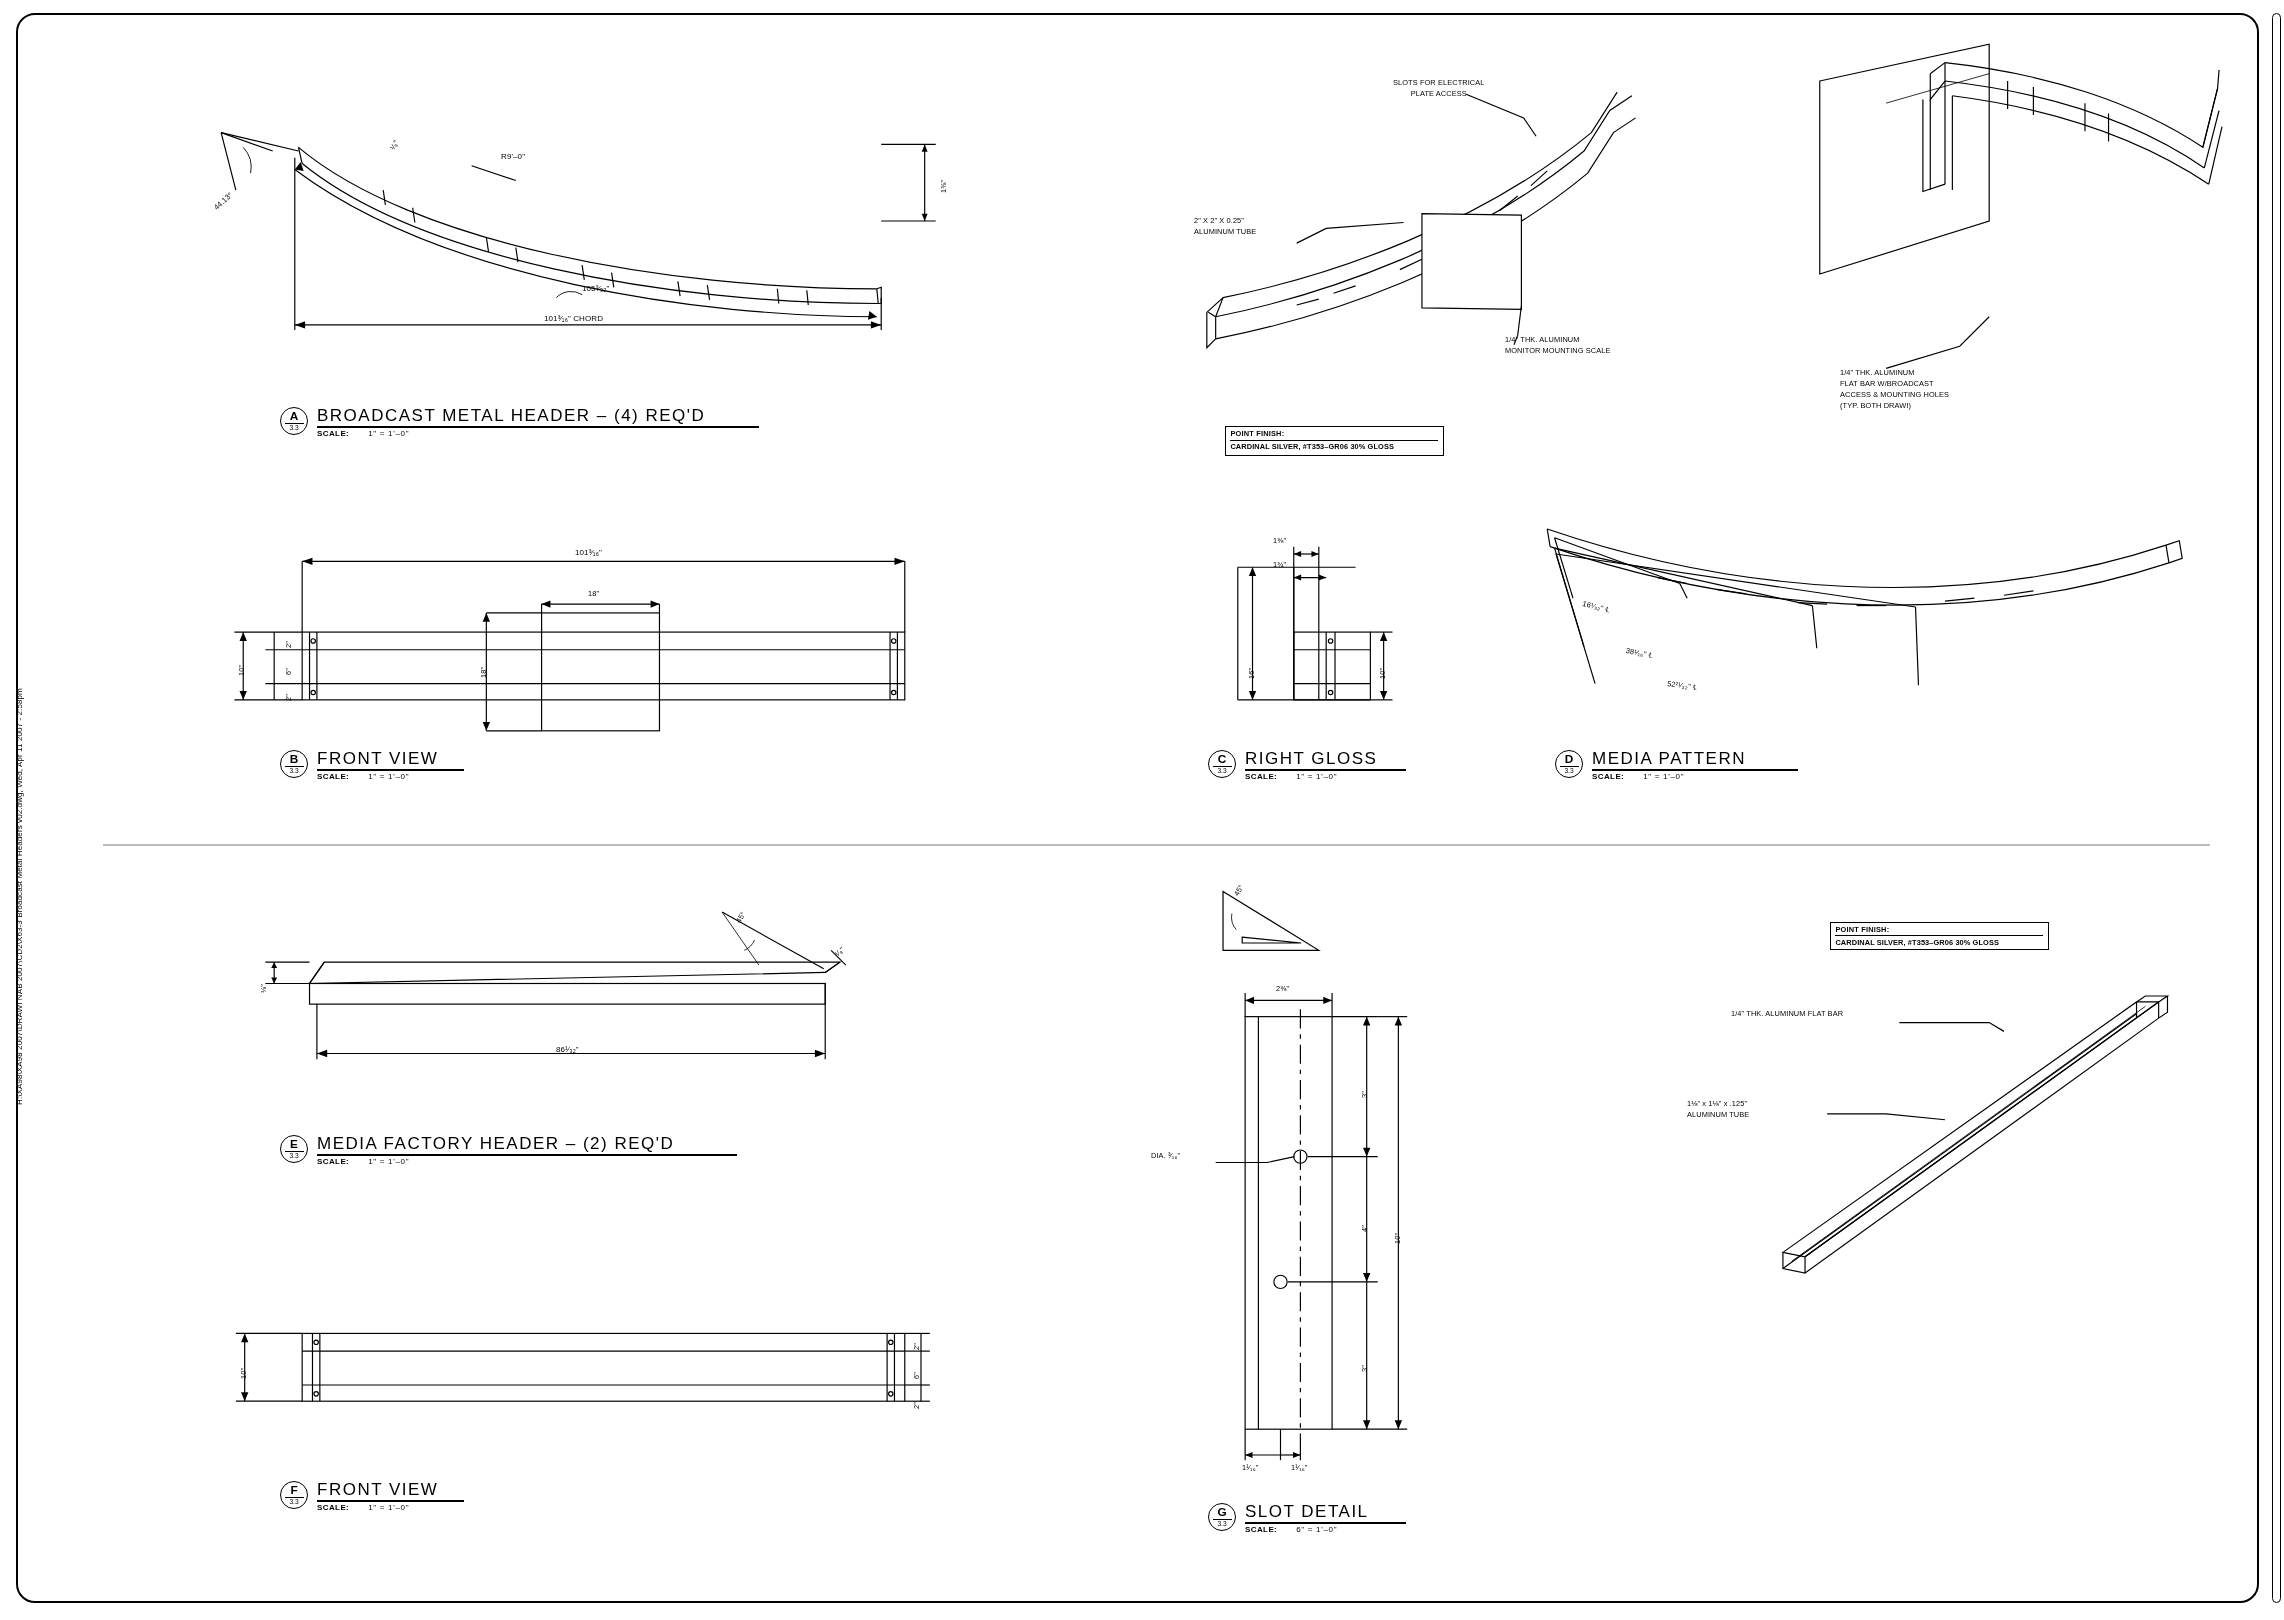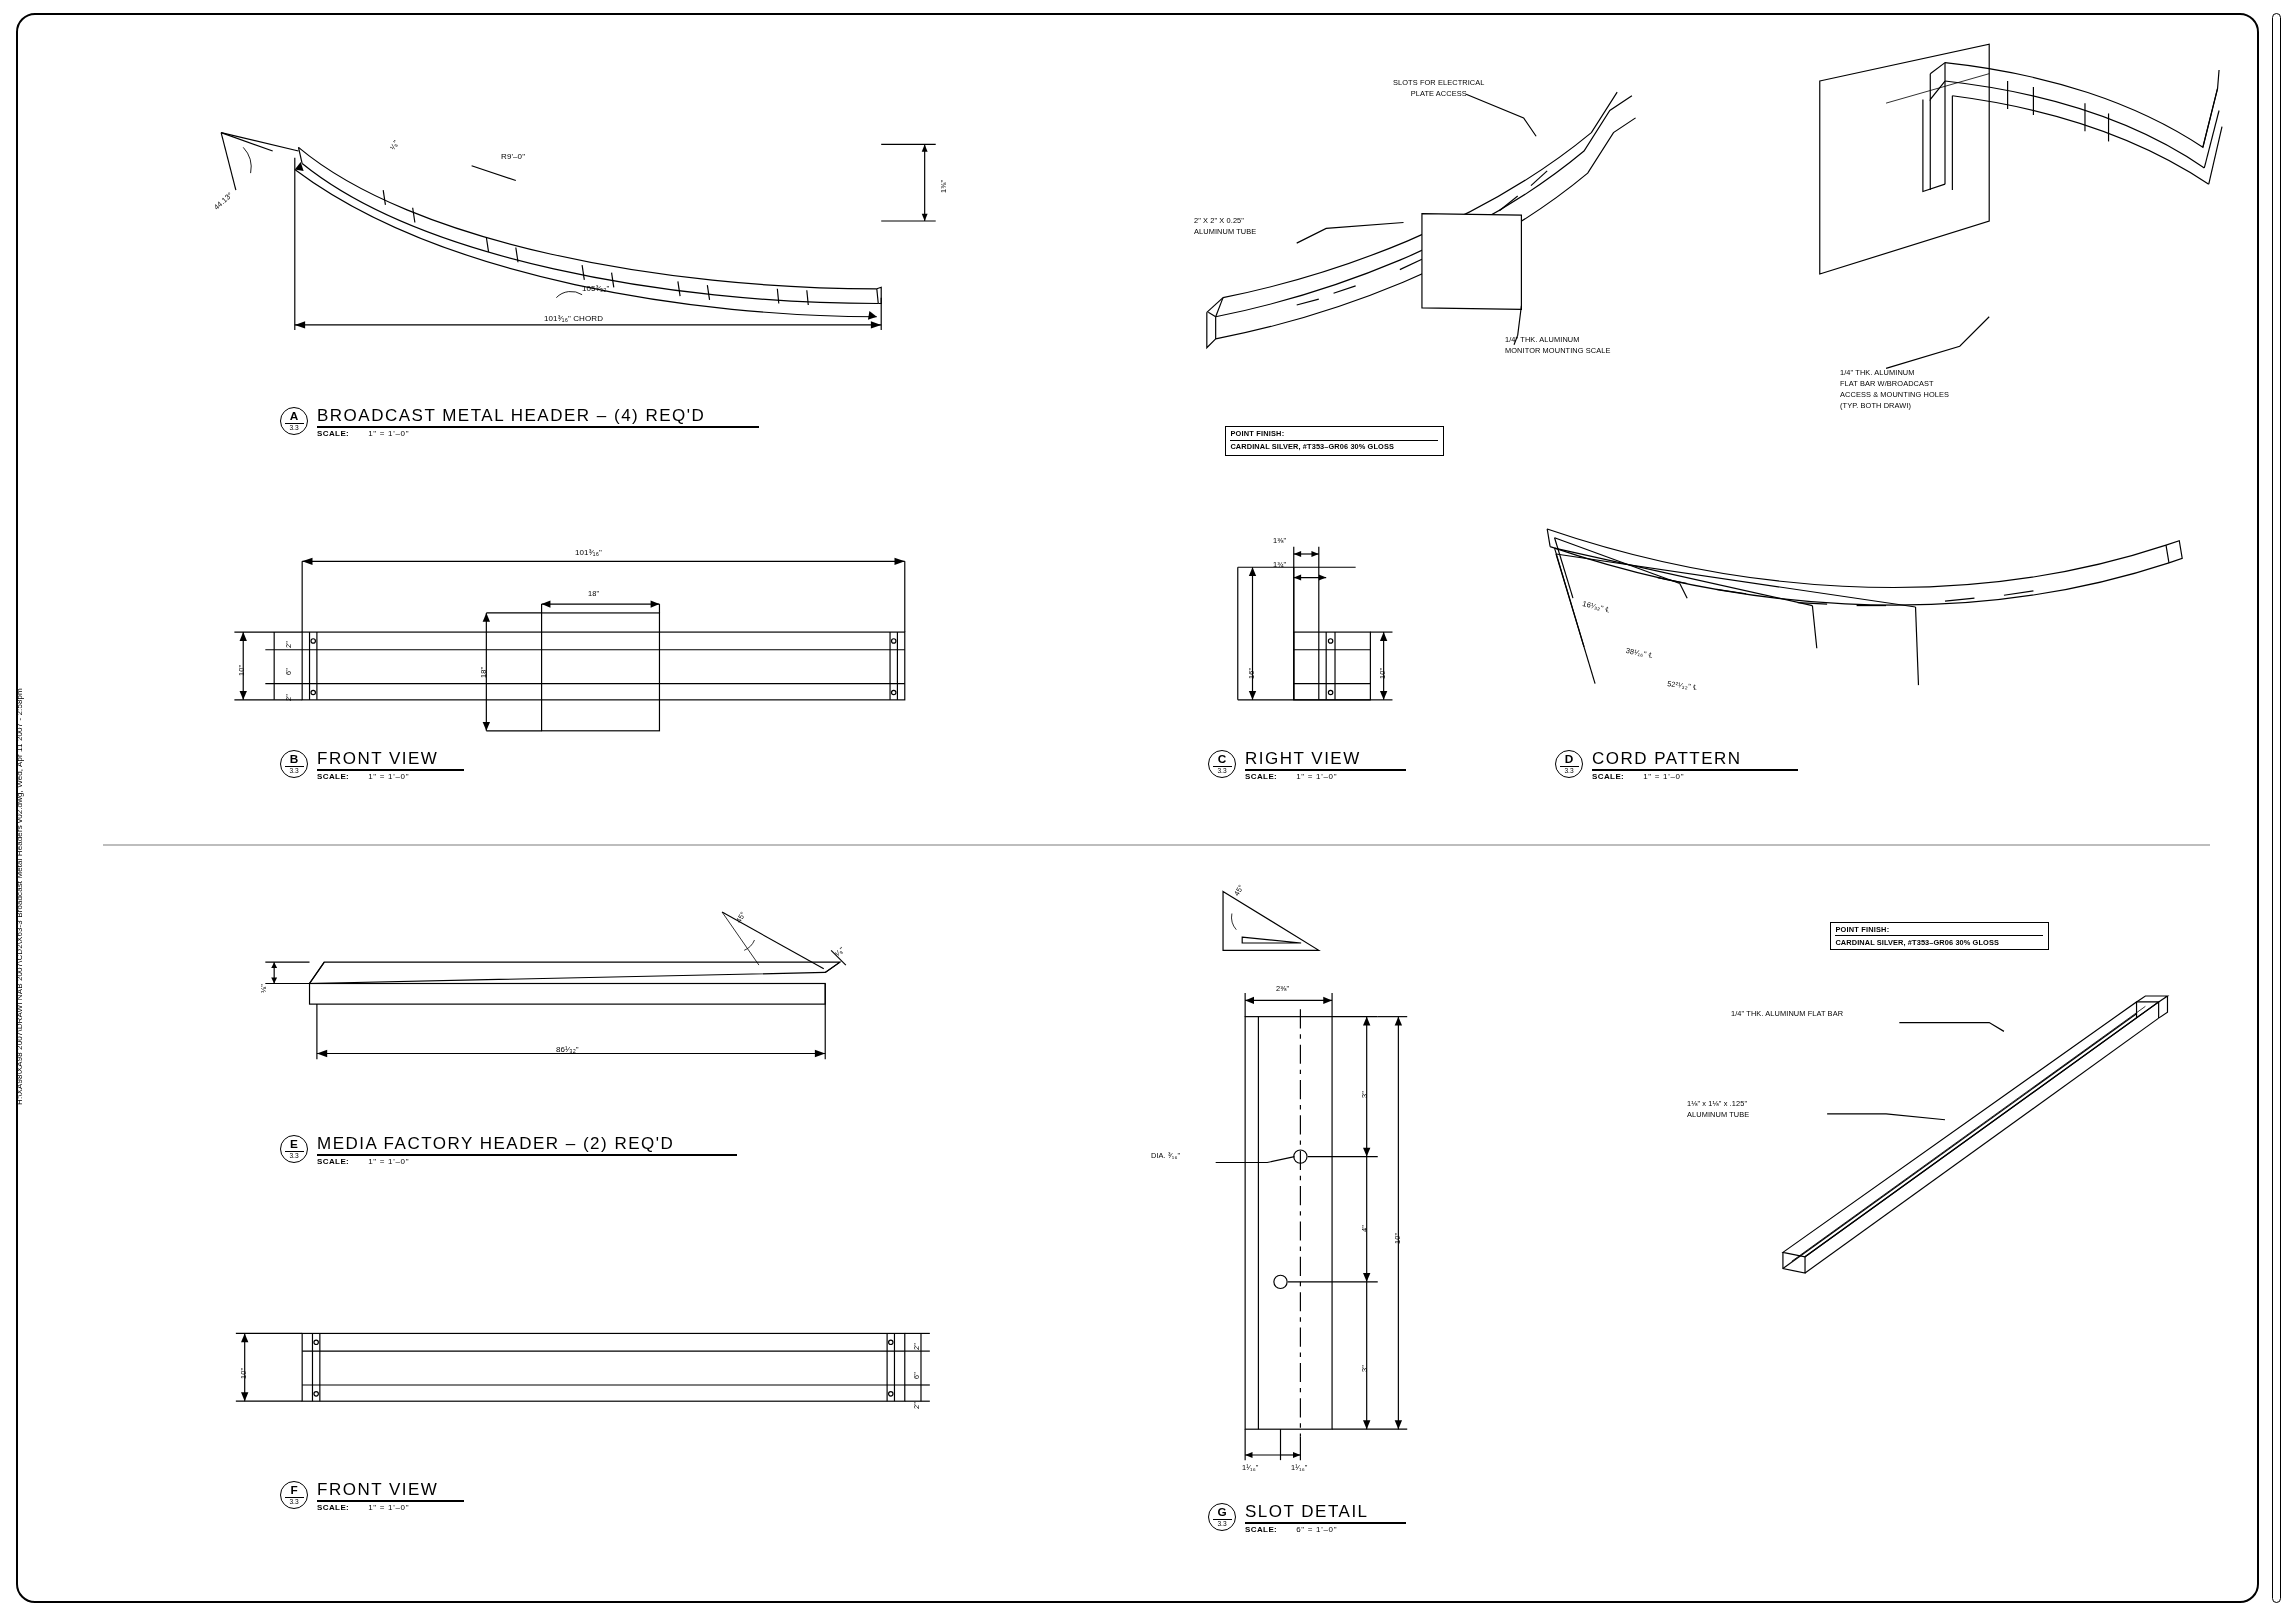--- a/index.html
+++ b/index.html
@@ -380,37 +380,37 @@
   <div class="t xs" style="left:1273px;top:536px;">1⅜"</div>
   <div class="t xs" style="left:1273px;top:560px;">1¾"</div>
   <div class="t xs" style="left:1247px;top:679px;transform:rotate(-90deg);transform-origin:left top;">16"</div>
   <div class="t xs" style="left:1378px;top:679px;transform:rotate(-90deg);transform-origin:left top;">10"</div>
 
   <div class="tagwrap" style="left:1208px;top:750px;">
     <div class="tagcircle">
       <div class="L">C</div>
       <div class="N">3.3</div>
     </div>
-    <div class="tagtitle">RIGHT  VIEW</div>
+    <div class="tagtitle">RIGHT  GLOSS</div>
     <div class="tagrule" style="width:161px;"></div>
     <div class="tagscale">
       <b>SCALE:</b><span class="v">1" = 1'–0"</span>
     </div>
   </div>
 
   <div class="t xs" style="left:1584px;top:598px;transform:rotate(14deg);transform-origin:left top;">16¹⁄₃₂" ℄</div>
   <div class="t xs" style="left:1627px;top:645px;transform:rotate(11deg);transform-origin:left top;">38¹⁄₁₆" ℄</div>
   <div class="t xs" style="left:1668px;top:678px;transform:rotate(8deg);transform-origin:left top;">52²¹⁄₃₂" ℄</div>
 
   <div class="tagwrap" style="left:1555px;top:750px;">
     <div class="tagcircle">
       <div class="L">D</div>
       <div class="N">3.3</div>
     </div>
-    <div class="tagtitle">CORD PATTERN</div>
+    <div class="tagtitle">MEDIA PATTERN</div>
     <div class="tagrule" style="width:206px;"></div>
     <div class="tagscale">
       <b>SCALE:</b><span class="v">1" = 1'–0"</span>
     </div>
   </div>
 
   <div class="t xs" style="left:734px;top:920px;transform:rotate(-60deg);transform-origin:left top;">45°</div>
   <div class="t xs" style="left:833px;top:952px;transform:rotate(-45deg);transform-origin:left top;">¹⁄₈"</div>
   <div class="t xs" style="left:259px;top:993px;transform:rotate(-90deg);transform-origin:left top;">⅛"</div>
   <div class="t sm" style="left:556px;top:1045px;">86¹⁄₃₂"</div>

